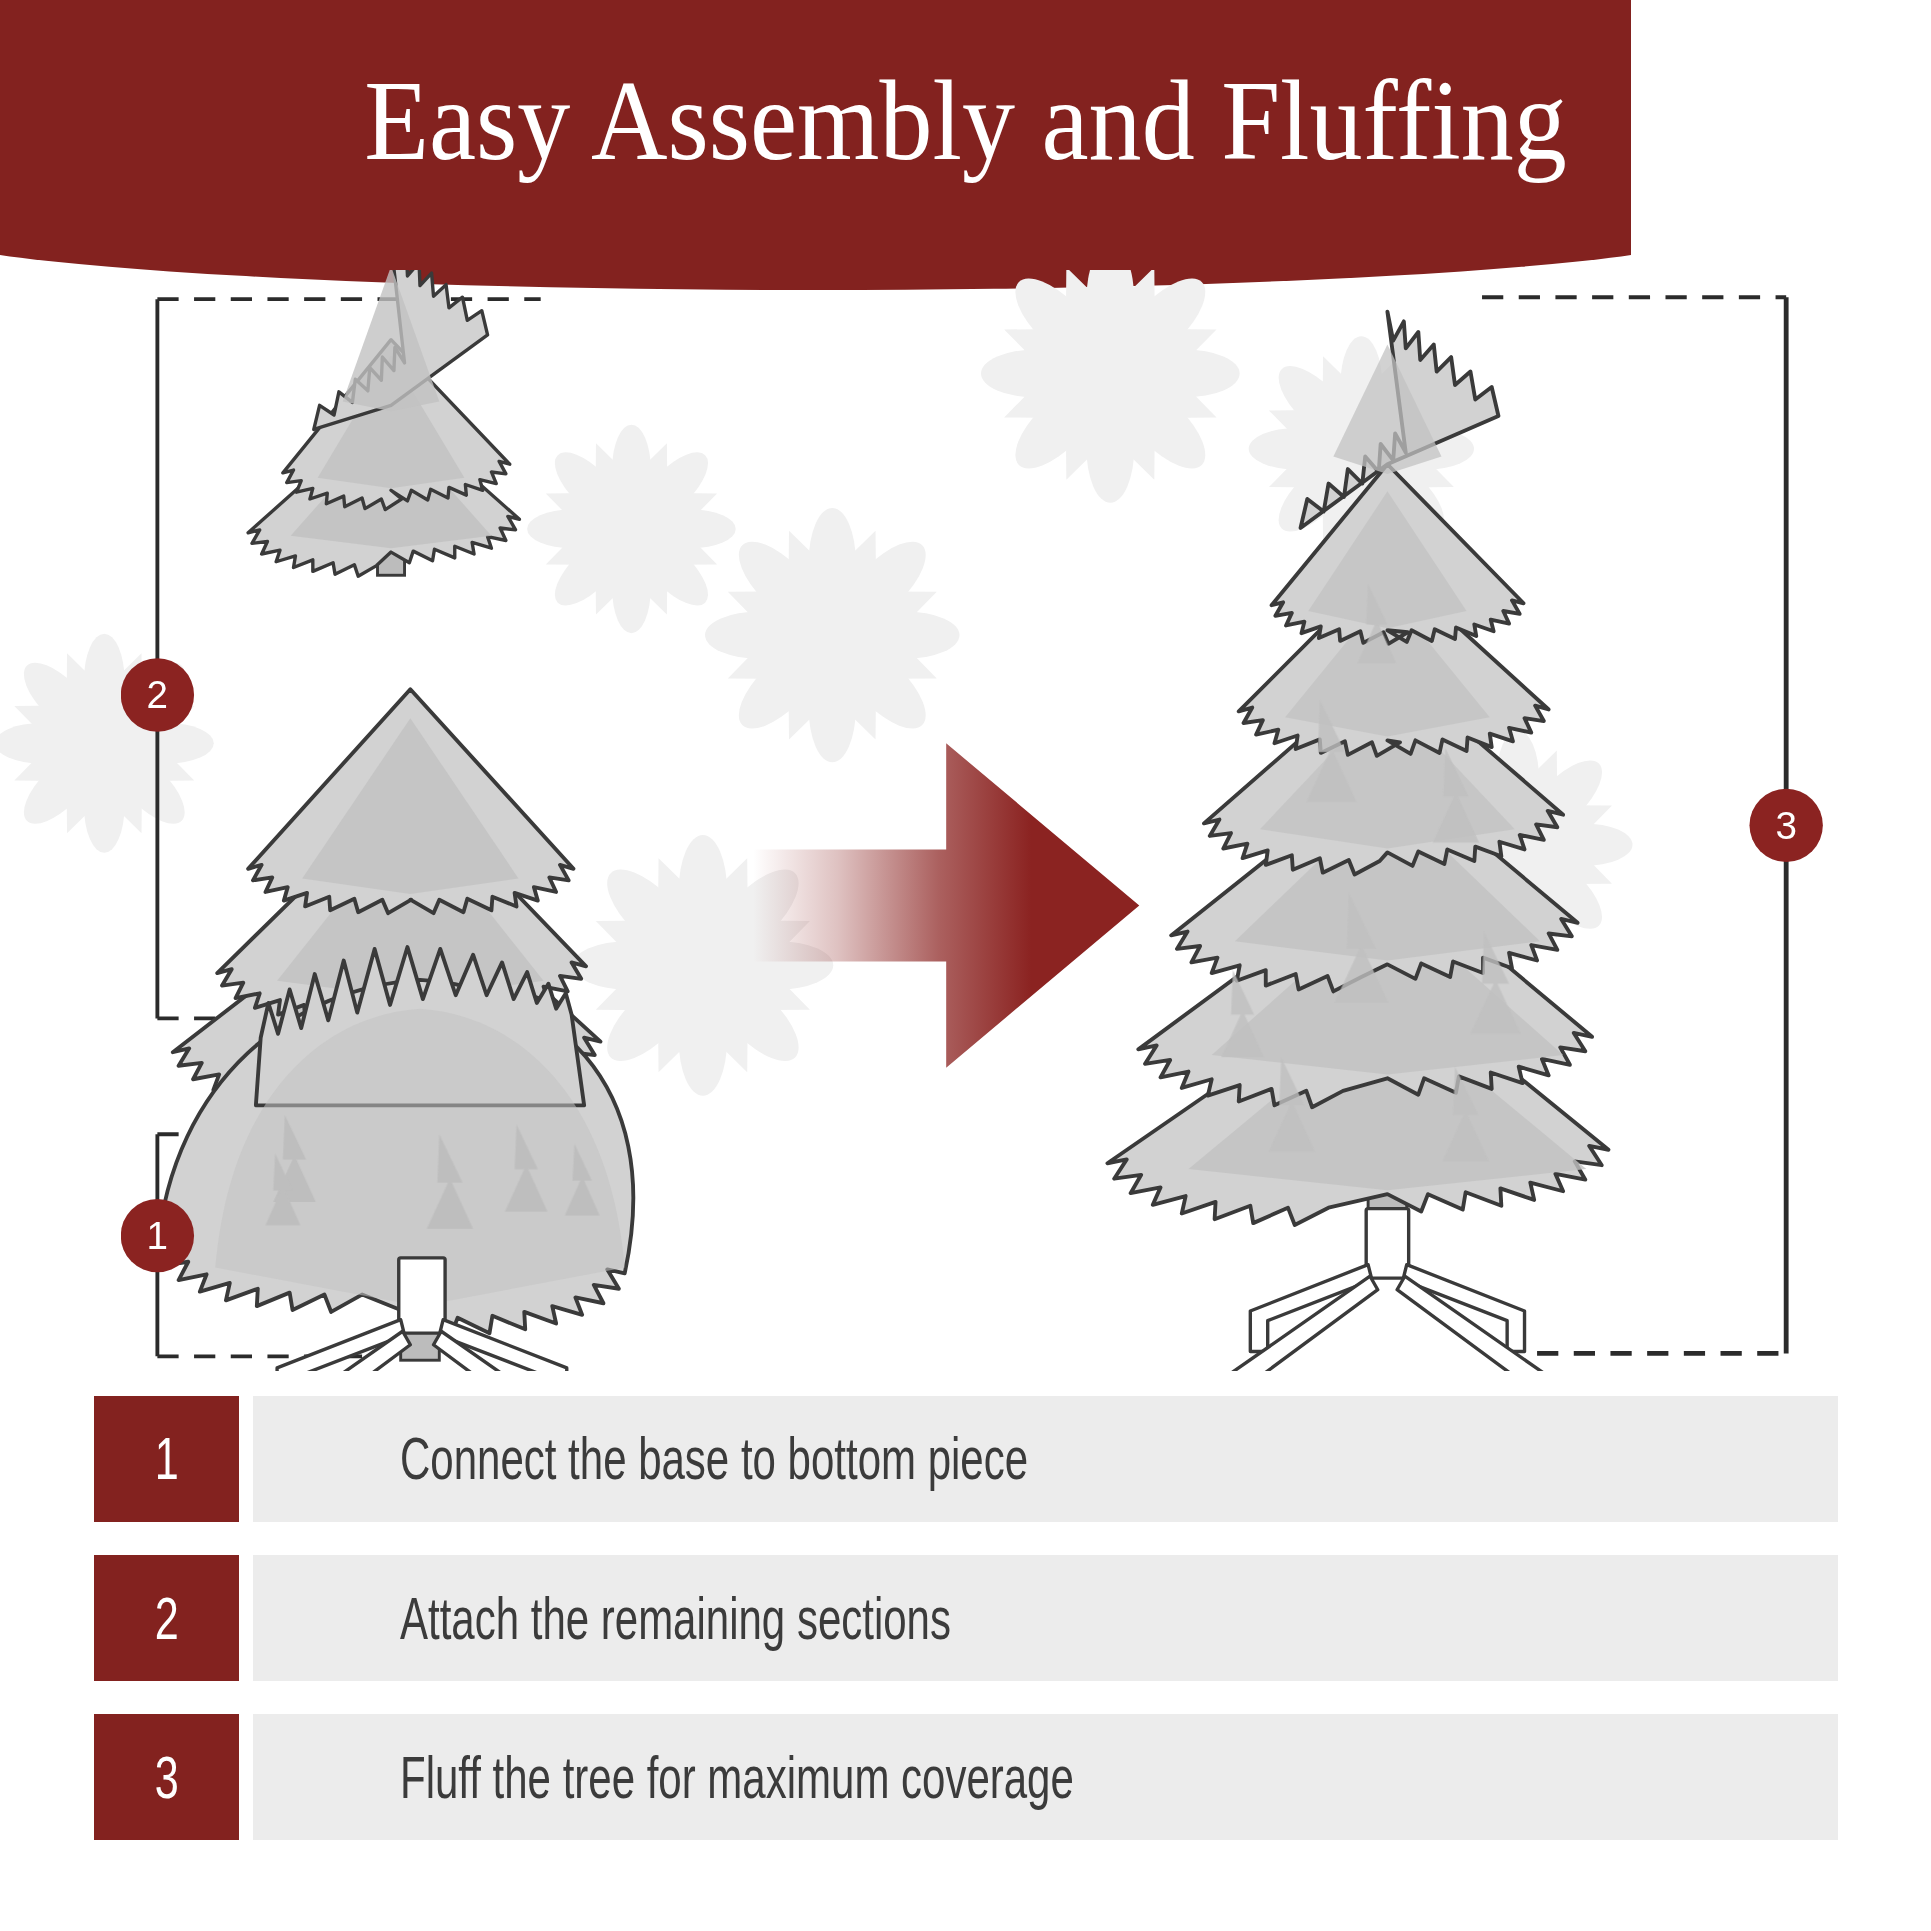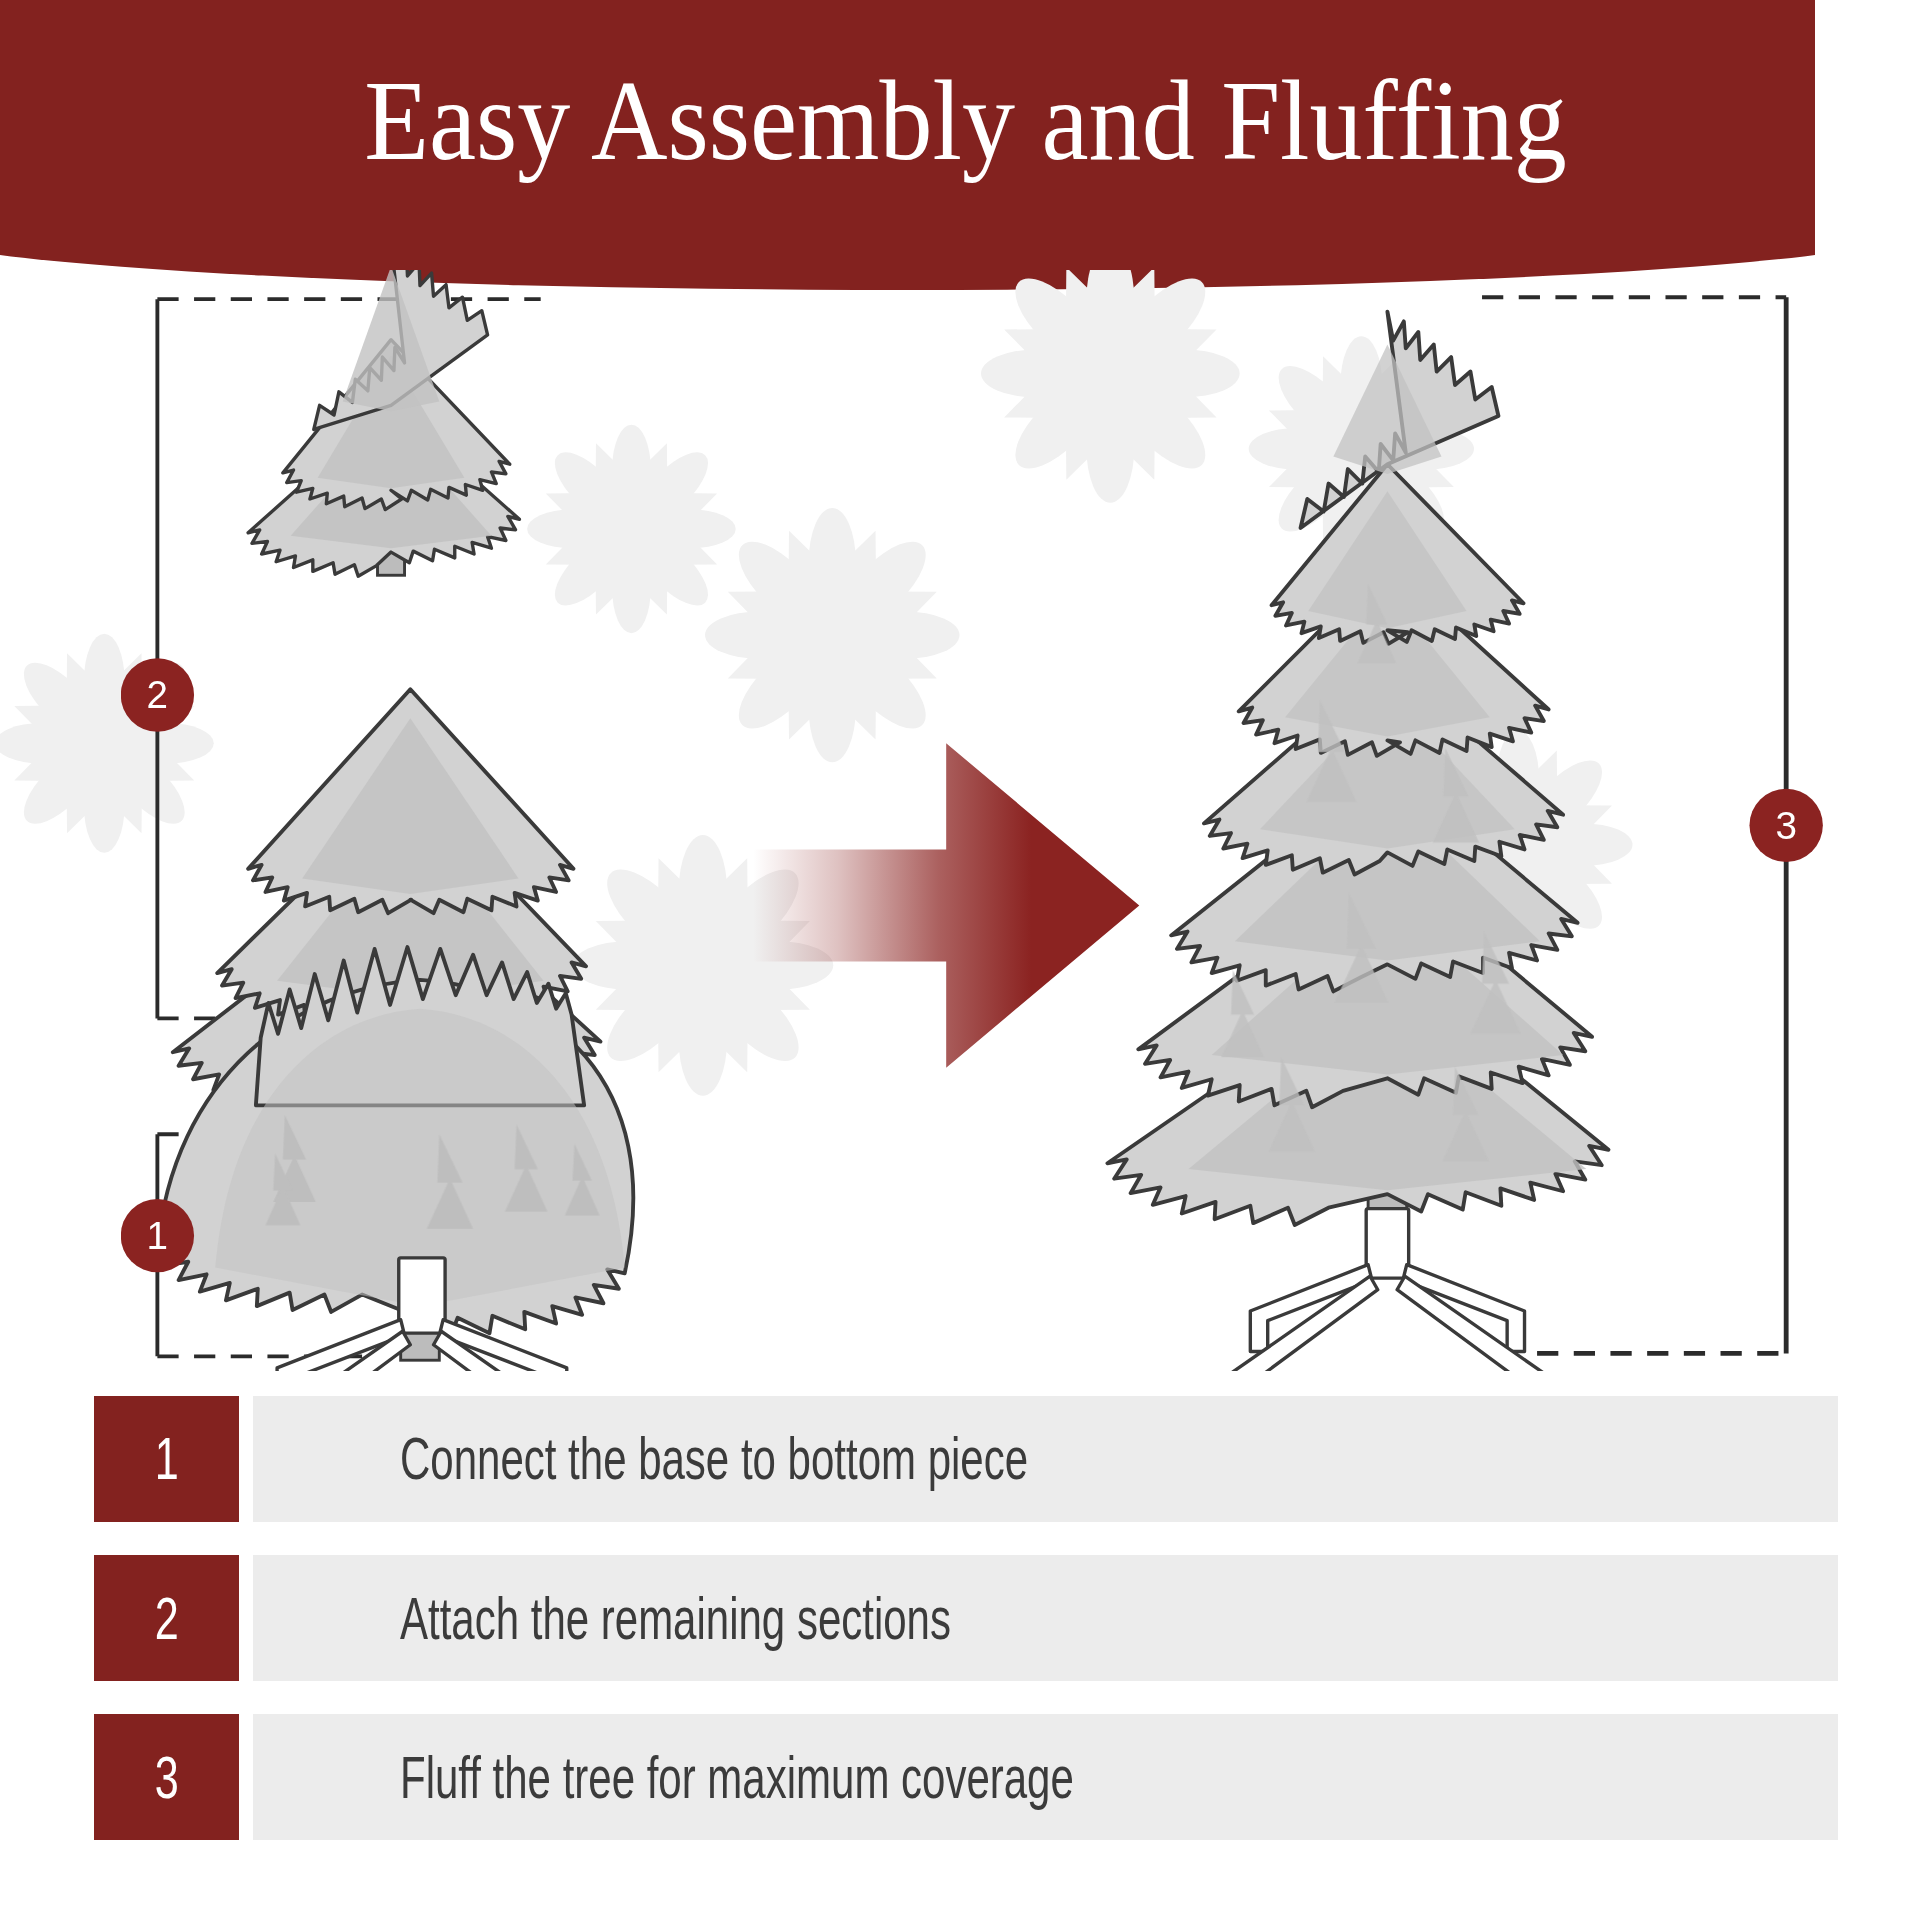--- a/index.html
+++ b/index.html
@@ -6,21 +6,21 @@
   body{
     width:1931px;height:1931px;
     background:#ffffff;
     font-family:"Liberation Sans",sans-serif;
     overflow:hidden;
     position:relative;
   }
 
   
   #header-banner{
-    position:absolute;left:0;top:0;width:1815px;height:290px;
+    position:absolute;left:0;top:0;width:1631px;height:290px;
     overflow:hidden;
   }
   #header-shape{
     position:absolute;left:-6%;top:-618px;
     width:112%;height:908px;
     background:#83221f;
     border-radius:0 0 50% 50% / 0 0 7% 7%;
   }
   #header-title{
     position:absolute;left:0;top:0;width:1931px;height:241px;

